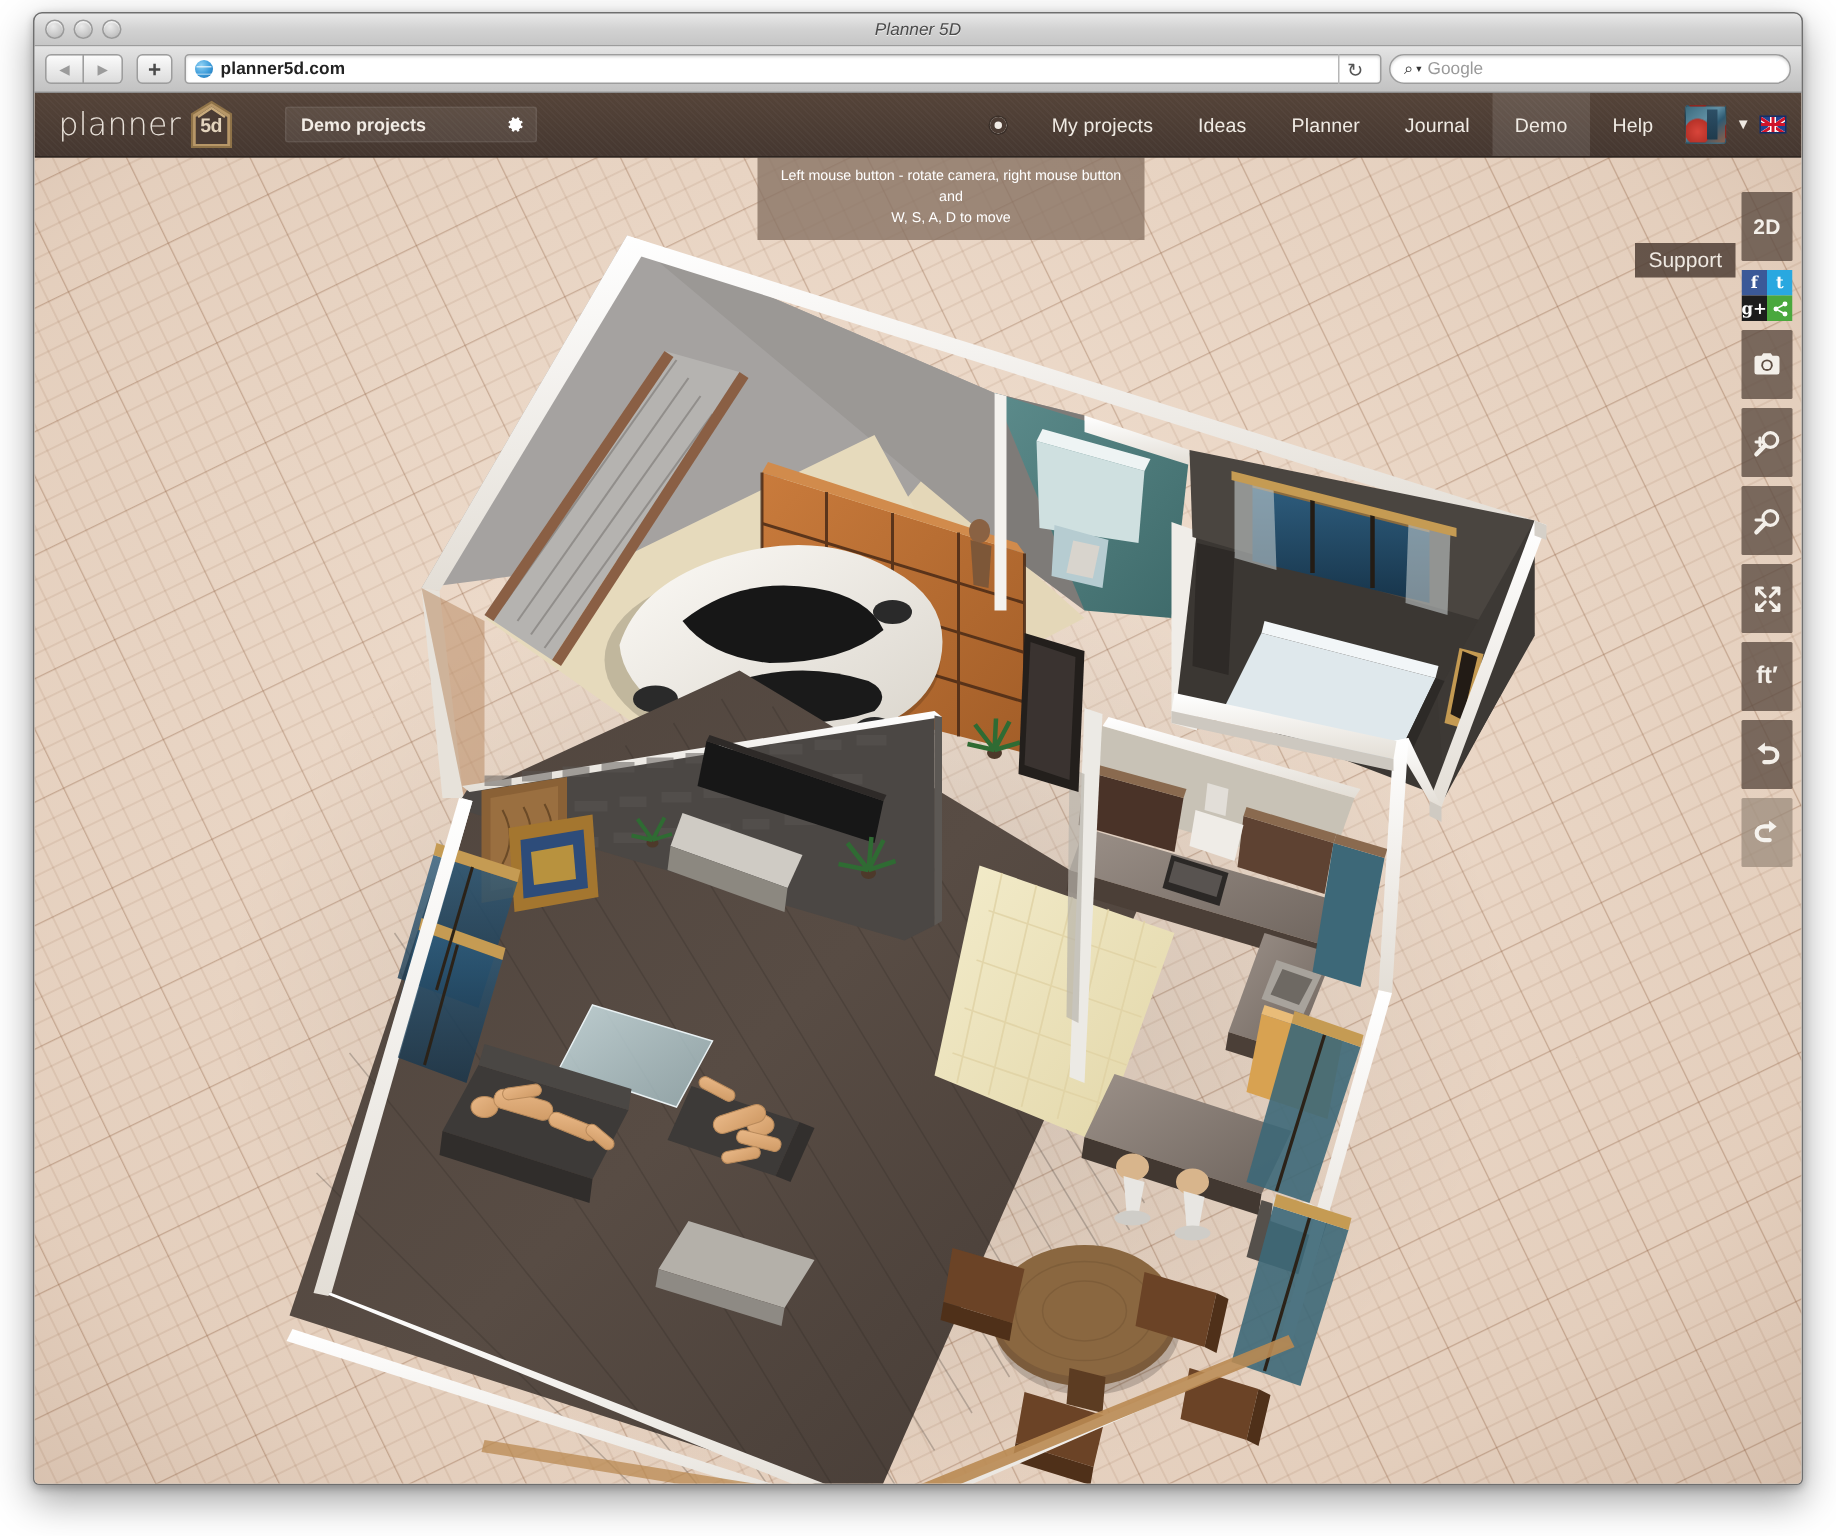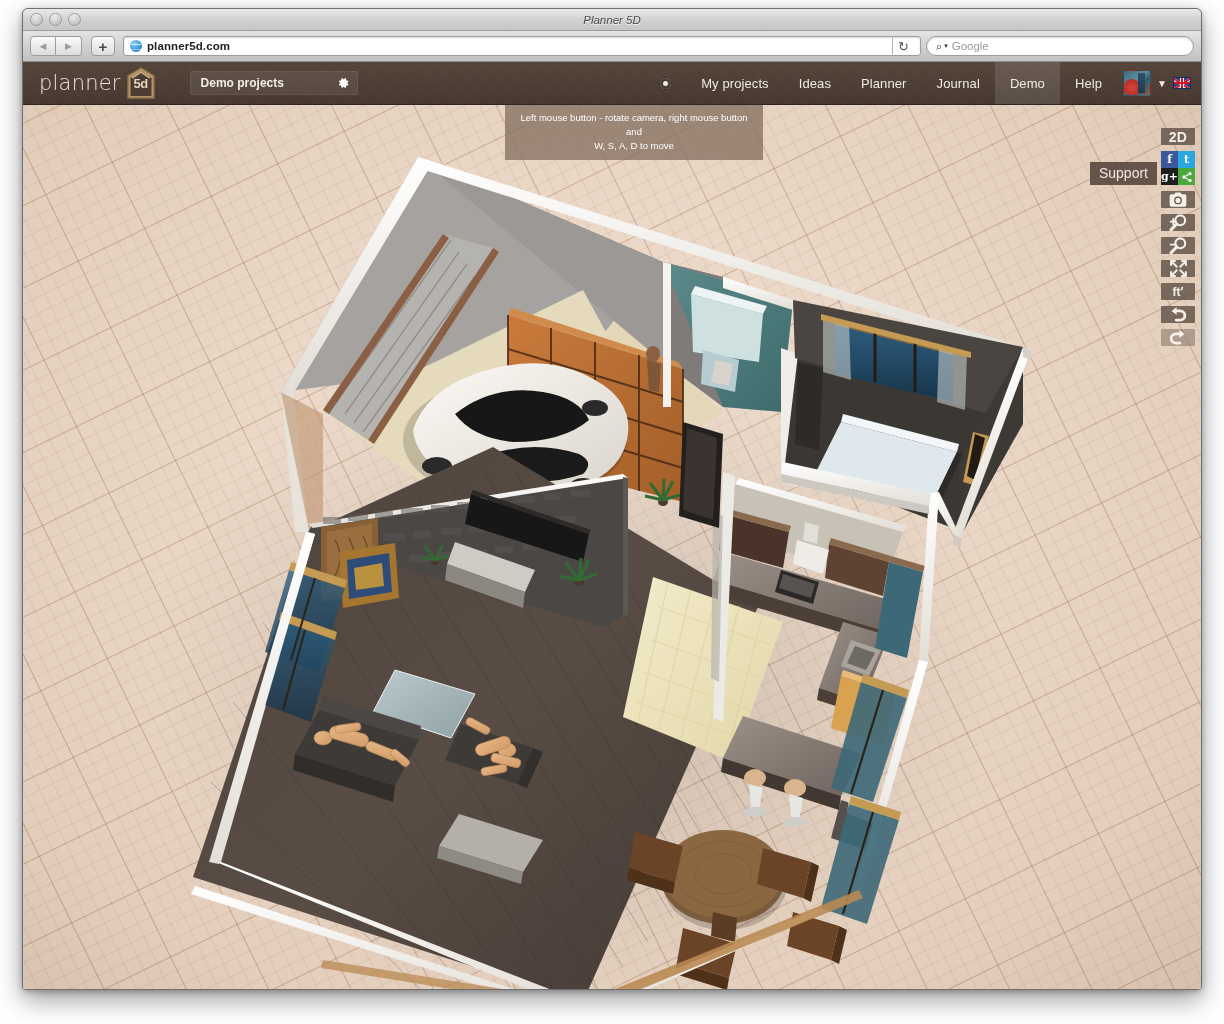--- a/index.html
+++ b/index.html
@@ -248,30 +248,30 @@
   }
 
   
   #right-toolbar {
     position: absolute; z-index: 25;
     right: 6px; top: 66px;
     display: flex; flex-direction: column; align-items: center;
     gap: 6px;
   }
   .tb-btn {
-    width: 34px; height: 17px;
+    width: 34px; height: 46px;
     background: rgba(94,78,67,0.80);
     display: flex; align-items: center; justify-content: center;
     color: #f3efe9;
     border-radius: 1px;
   }
   .tb-btn.light { background: rgba(152,137,122,0.72); }
   .tb-btn svg { display: block; }
   #btn-2d { font-size: 14px; font-weight: 700; letter-spacing: .2px; }
-  #btn-units { font-size: 12px; font-weight: 700; }
+  #btn-units { font-size: 16px; font-weight: 700; }
   #social-stack {
     width: 34px; height: 34px;
     display: grid; grid-template-columns: 1fr 1fr; grid-template-rows: 1fr 1fr;
     overflow: hidden;
   }
   .soc { display: flex; align-items: center; justify-content: center; font-size: 11px; font-weight: 700; color: #fff; font-family: "DejaVu Serif", serif;}
   .soc-fb { background: #3b5998; }
   .soc-tw { background: #29a8e0; }
   .soc-gp { background: #1d1d1d; }
   .soc-sh { background: #4aa83d; }

